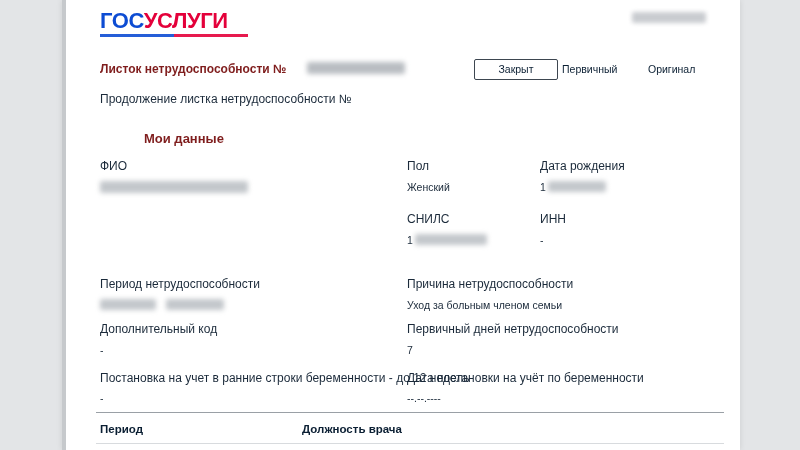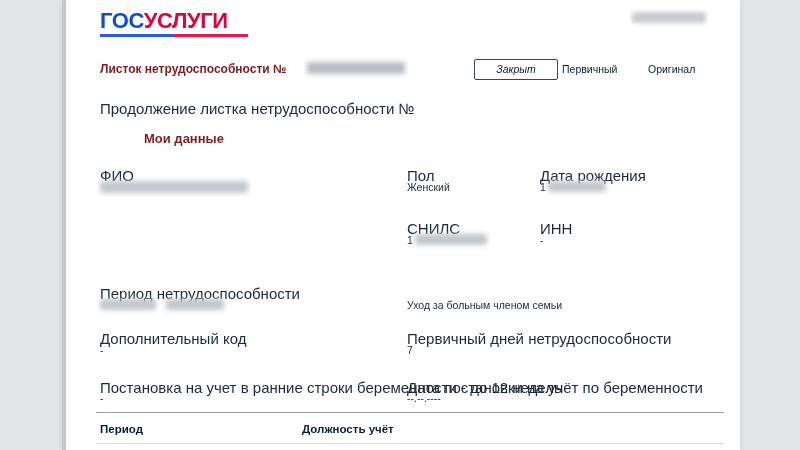--- a/index.html
+++ b/index.html
@@ -91,23 +91,22 @@
   .title-row {
     font-size: 12px;
     font-weight: bold;
   }
   .section-h {
     font-size: 13px;
     font-weight: bold;
     padding-left: 44px;
   }
   .lbl {
-    font-size: 15px;
+    font-size: 12px;
     color: #1b2a3a;
-    margin-top: 8px;
   }
   .val {
     font-size: 10.5px;
     color: #1b2a3a;
   }
   .status-btn {
     position: absolute;
     border: 1px solid #3d4650;
     border-radius: 2px;
     font-size: 10.5px;
@@ -161,21 +160,21 @@
   <div class="sheet">
     <div class="redline"></div>
 
     <div class="brand"><span class="gos">ГОС</span><span class="uslugi">УСЛУГИ</span></div>
     <div class="brand-underline"></div>
     <div class="top-right-blur"></div>
 
     <div class="t title-row" style="left:38px; top:62px;">Листок нетрудоспособности №</div>
     <div class="blur dark" style="left:245px; top:62px; width:98px; height:12px;"></div>
 
-    <div class="status-btn" style="left:412px; top:59px; width:82px;font-style:italic;">Закрыт</div>
+    <div class="status-btn" style="left:412px; top:59px; width:82px;">Закрыт</div>
     <div class="tab-lbl" style="left:500px; top:63px;">Первичный</div>
     <div class="tab-lbl" style="left:586px; top:63px;">Оригинал</div>
 
     <div class="t lbl" style="left:38px; top:92px;">Продолжение листка нетрудоспособности №</div>
 
     <div class="t section-h" style="left:38px; top:131px;">Мои данные</div>
 
     <div class="t lbl" style="left:38px; top:159px;">ФИО</div>
     <div class="blur" style="left:38px; top:181px; width:148px; height:12px;"></div>
 
@@ -191,32 +190,33 @@
     <div class="blur" style="left:353px; top:234px; width:72px; height:11px;"></div>
 
     <div class="t lbl" style="left:478px; top:212px;">ИНН</div>
     <div class="t val" style="left:478px; top:234px;">-</div>
 
 
     <div class="t lbl" style="left:38px; top:277px;">Период нетрудоспособности</div>
     <div class="blur" style="left:38px; top:299px; width:56px; height:11px;"></div>
     <div class="blur" style="left:104px; top:299px; width:58px; height:11px;"></div>
 
+    <div class="t lbl" style="left:345px; top:277px;">Причина нетрудоспособности</div>
     <div class="t val" style="left:345px; top:299px;">Уход за больным членом семьи</div>
 
     <div class="t lbl" style="left:38px; top:322px;">Дополнительный код</div>
     <div class="t val" style="left:38px; top:344px;">-</div>
 
     <div class="t lbl" style="left:345px; top:322px;">Первичный дней нетрудоспособности</div>
     <div class="t val" style="left:345px; top:344px;">7</div>
 
     <div class="t lbl" style="left:38px; top:371px;">Постановка на учет в ранние строки беременности - до 12 недель</div>
     <div class="t val" style="left:38px; top:392px;">-</div>
 
     <div class="t lbl" style="left:345px; top:371px;">Дата постановки на учёт по беременности</div>
     <div class="t val" style="left:345px; top:392px;">--.--.----</div>
 
     <div class="hr-strong" style="left:34px; top:412px; width:628px;"></div>
     <div class="table-h" style="left:38px; top:423px;">Период</div>
-    <div class="table-h" style="left:240px; top:423px;">Должность учёт</div>
+    <div class="table-h" style="left:240px; top:423px;">Должность врача</div>
     <div class="hr" style="left:34px; top:443px; width:628px;"></div>
   </div>
 </div>
 
 </body></html>

